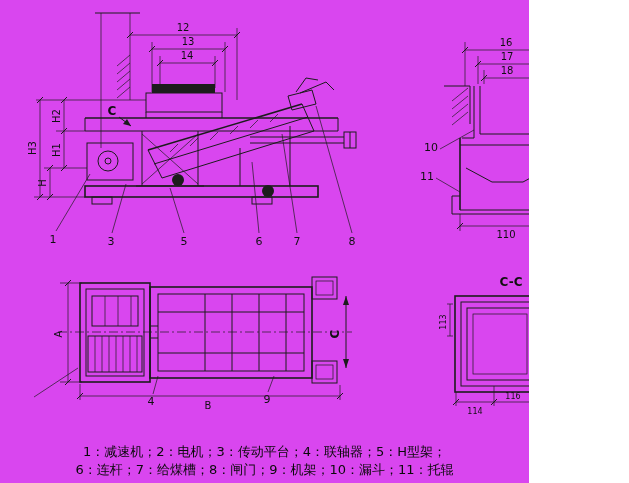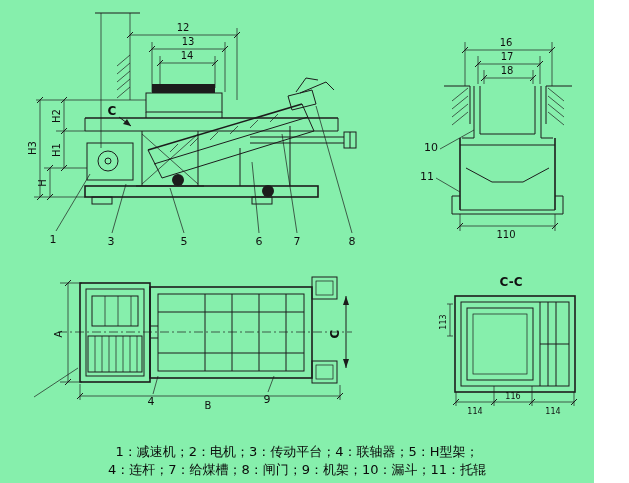--- a/index.html
+++ b/index.html
@@ -1,16 +1,16 @@
 <!DOCTYPE html>
 <html><head>
 <meta charset="utf-8">
 <style>
   html,body{margin:0;padding:0}
-  .page{position:relative;width:594px;height:483px;background:#86efac;font-family:"DejaVu Sans",sans-serif;overflow:hidden}
+  .page{position:relative;width:529px;height:483px;background:#d946ef;font-family:"DejaVu Sans",sans-serif;overflow:hidden}
   svg{position:absolute;top:0;left:0;display:block}
   .ln{stroke:#1c1c1c;stroke-width:1;fill:none;stroke-linecap:butt}
   .thk{stroke-width:1.6}
   .thin{stroke-width:.7}
   .dash{stroke-dasharray:9 3 2 3}
   .solid{fill:#1c1c1c;stroke:none}
   text{fill:#101010}
   .dimtxt{font-size:10px;text-anchor:middle;font-family:"DejaVu Sans",sans-serif}
   .dimsm{font-size:8px;text-anchor:middle}
   .callout{font-size:11px;text-anchor:middle}
@@ -319,15 +319,15 @@
         <line class="ln" x1="47" y1="200" x2="53" y2="194"></line>
     <line class="ln" x1="453" y1="405" x2="459" y2="399"></line>
         <line class="ln" x1="491" y1="405" x2="497" y2="399"></line>
     <line class="ln" x1="529" y1="405" x2="535" y2="399"></line>
         <line class="ln" x1="571" y1="405" x2="577" y2="399"></line>
   </g>
 </svg>
 
 <div class="caption">
   <div>1：减速机；2：电机；3：传动平台；4：联轴器；5：H型架；</div>
-  <div>4：连杆；7：给煤槽；8：闸门；9：机架；10：漏斗；11：托辊</div>
+  <div>6：连杆；7：给煤槽；8：闸门；9：机架；10：漏斗；11：托辊</div>
 </div>
 </div>
 
 </body></html>

